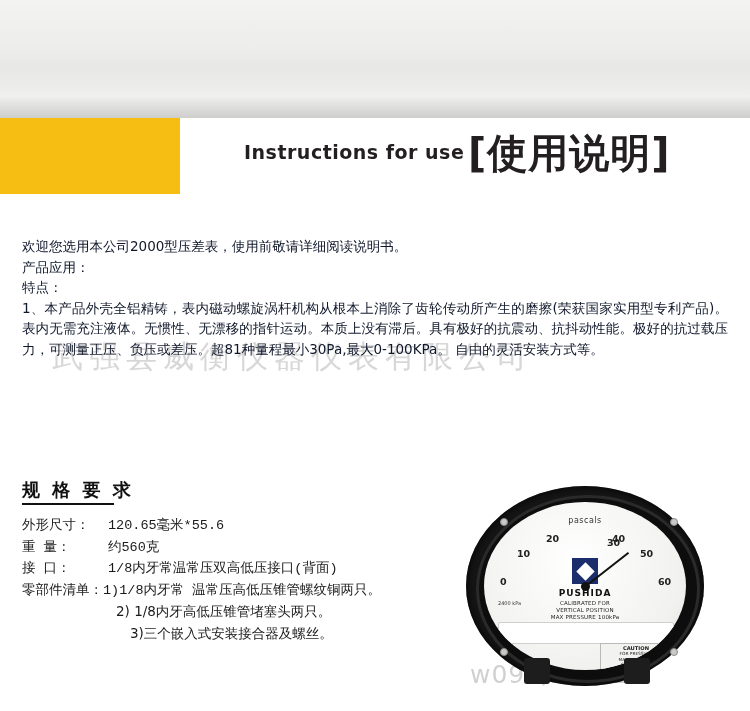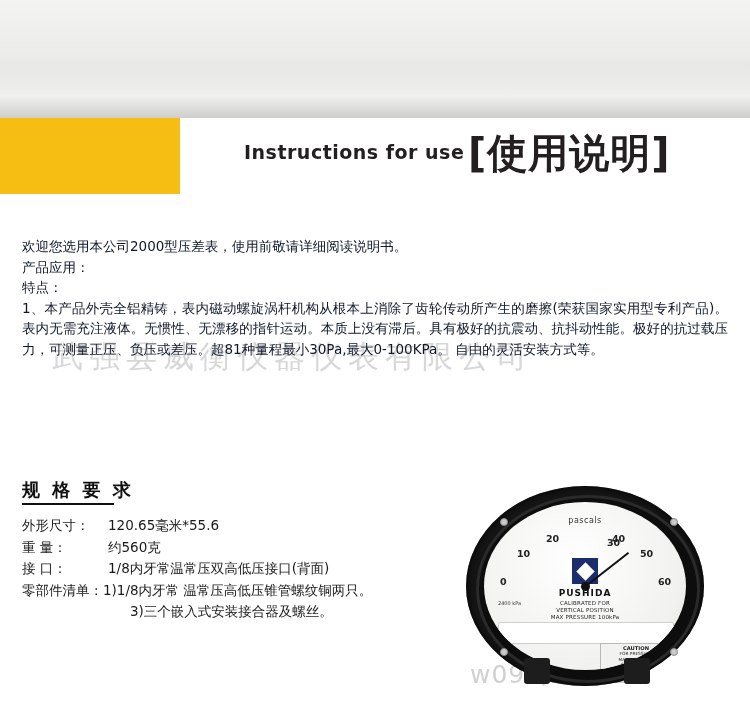--- a/index.html
+++ b/index.html
@@ -132,20 +132,21 @@
     top: 515px;
     left: 22px;
     width: 430px;
     font-size: 13.5px;
     line-height: 21.5px;
     color: #1a1a1a;
   }
   .spec-row {
     display: block;
     white-space: nowrap;
+    font-family: Liberation Mono, monospace;
   }
   .spec-label {
     display: inline-block;
     width: 86px;
     letter-spacing: 0px;
   }
   .spec-sub {
     display: block;
     padding-left: 94px;
     white-space: nowrap;
@@ -342,20 +343,21 @@
   </span>
   <span class="spec-row">
     <span class="spec-label">重    量：</span><span>约560克</span>
   </span>
   <span class="spec-row">
     <span class="spec-label">接    口：</span><span>1/8内牙常温常压双高低压接口(背面)</span>
   </span>
   <span class="spec-row">
     <span>零部件清单：</span><span>1)1/8内牙常 温常压高低压锥管螺纹铜两只。</span>
   </span>
+  <span class="spec-sub">2) 1/8内牙高低压锥管堵塞头两只。</span>
   <span class="spec-sub deep">3)三个嵌入式安装接合器及螺丝。</span>
 </div>
 
 <div class="gauge-wrap">
   <div class="gauge-outer"></div>
   <div class="gauge-ring"></div>
   <div class="gauge-face">
     <div class="gauge-units">pascals</div>
 
     <div class="tick-num" style="left:16px; top:74px;">0</div>

